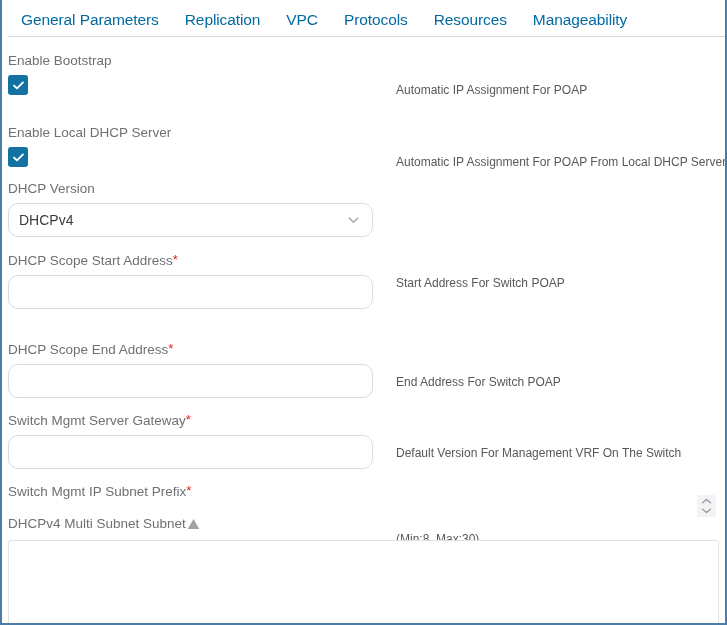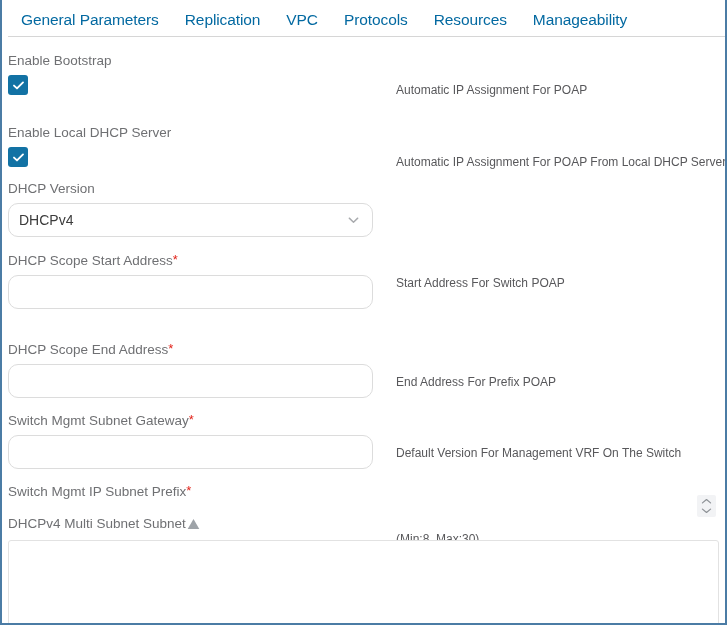--- a/index.html
+++ b/index.html
@@ -234,26 +234,26 @@
       <div class="control-wrap">
         <input class="ctl" type="text" value="" style="">
         <div class="helper" style="top:1px;">Start Address For Switch POAP</div>
       </div>
     </div>
 
     <div class="row" style="margin-bottom:14px;margin-top:32px;">
       <span class="field-label"><span>DHCP Scope End Address</span><span class="req">*</span></span>
       <div class="control-wrap">
         <input class="ctl" type="text" value="" style="">
-        <div class="helper" style="top:11px;">End Address For Prefix POAP</div>
+        <div class="helper" style="top:11px;">End Address For Switch POAP</div>
       </div>
     </div>
 
     <div class="row" style="margin-bottom:14px;">
-      <span class="field-label"><span>Switch Mgmt Subnet Gateway</span><span class="req">*</span></span>
+      <span class="field-label"><span>Switch Mgmt Server Gateway</span><span class="req">*</span></span>
       <div class="control-wrap">
         <input class="ctl" type="text" value="" style="">
         <div class="helper" style="top:11px;">Default Version For Management VRF On The Switch</div>
       </div>
     </div>
 
     <div class="row" style="margin-bottom:14px;">
       <span class="field-label"><span>Switch Mgmt IP Subnet Prefix</span><span class="req">*</span></span>
       <div class="control-wrap">
         <div class="stepper">

